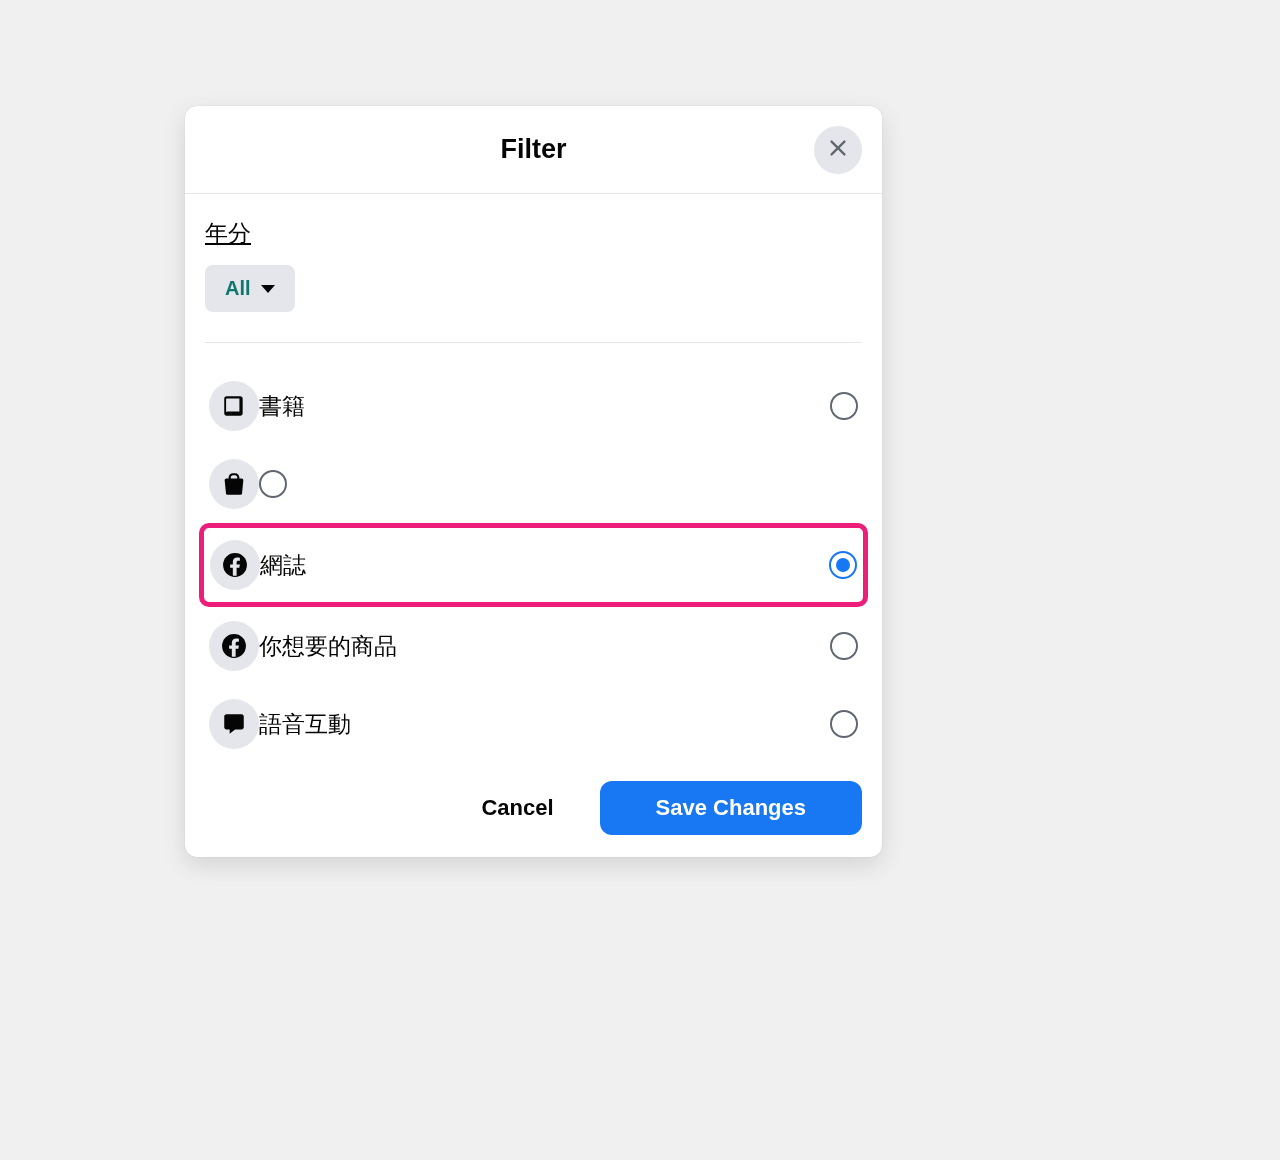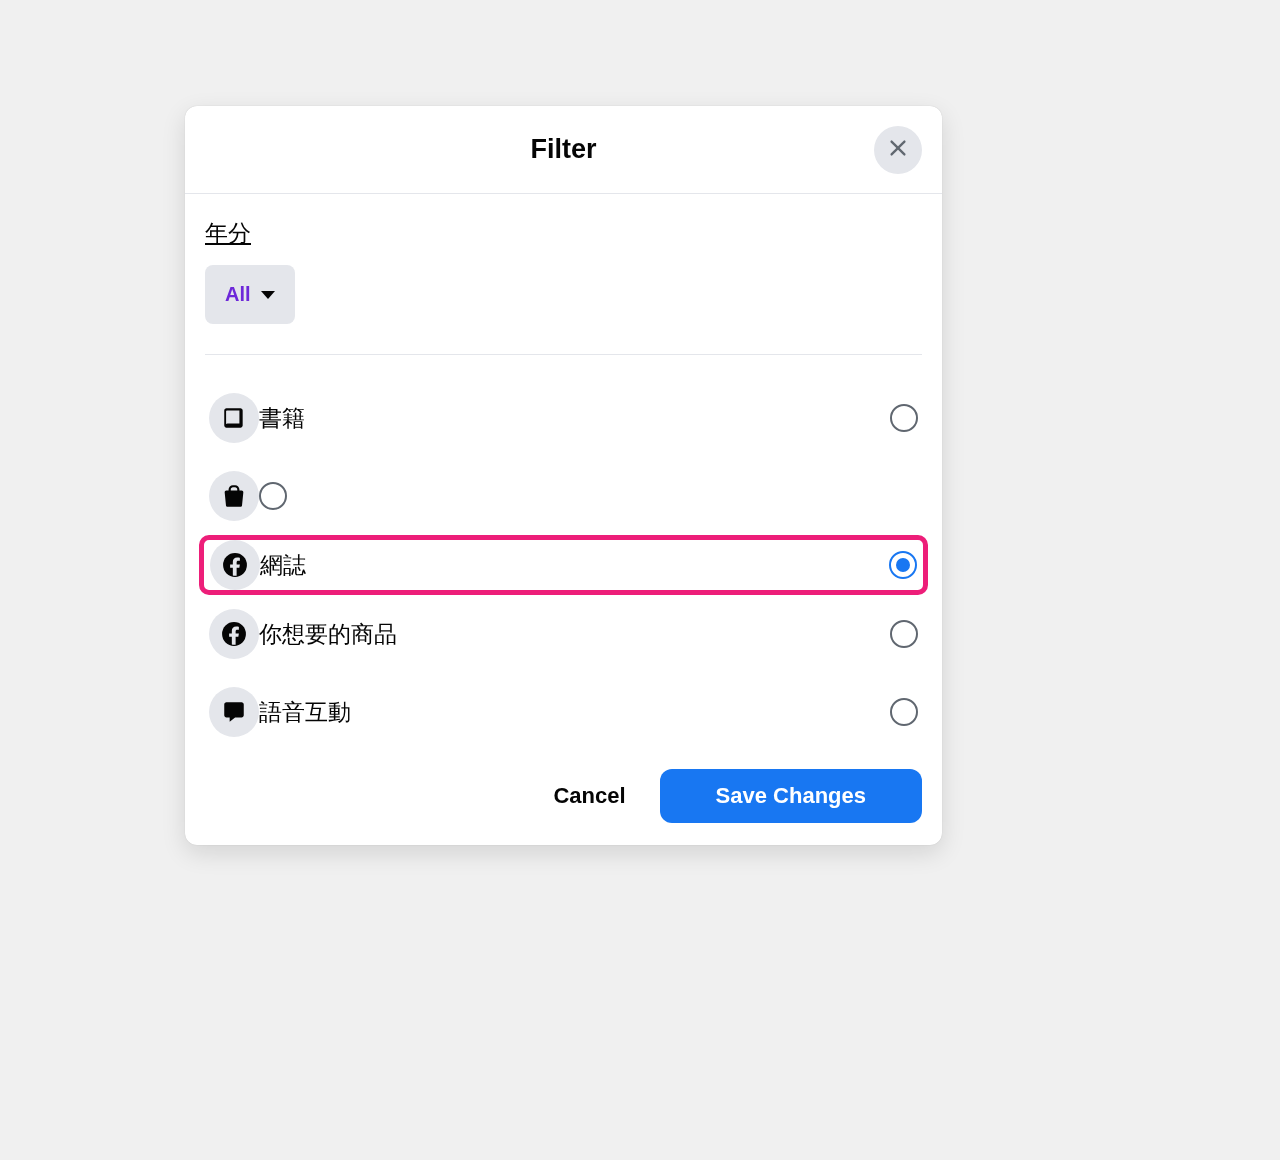--- a/index.html
+++ b/index.html
@@ -11,21 +11,21 @@
       font-family: -apple-system, BlinkMacSystemFont, "Segoe UI", Helvetica, Arial, sans-serif;
       background: #f0f0f0;
       width: 1280px;
       height: 1160px;
       position: relative;
     }
     .modal {
       position: absolute;
       left: 185px;
       top: 106px;
-      width: 757px;
+      width: 697px;
       background: #ffffff;
       border-radius: 12px;
       box-shadow: 0 8px 24px rgba(0,0,0,0.12), 0 0 1px rgba(0,0,0,0.2);
       overflow: hidden;
     }
     .modal-header {
       position: relative;
       height: 88px;
       display: flex;
       align-items: center;
@@ -66,24 +66,24 @@
       margin-bottom: 16px;
       text-decoration: underline;
     }
     .dropdown-btn {
       display: inline-flex;
       align-items: center;
       gap: 10px;
       background: #e4e6eb;
       border: none;
       border-radius: 8px;
-      padding: 18px 20px;
+      padding: 12px 20px;
       font-size: 20px;
       font-weight: 600;
-      color: #6d28d9;
+      color: #0f766e;
       cursor: pointer;
     }
     .caret-down {
       width: 0;
       height: 0;
       border-left: 7px solid transparent;
       border-right: 7px solid transparent;
       border-top: 8px solid #050505;
     }
     .divider {
@@ -100,21 +100,21 @@
     .category-item {
       display: flex;
       align-items: center;
       padding: 14px 4px;
       cursor: pointer;
       border-radius: 8px;
     }
     .category-item.highlighted {
       border: 5px solid #ed1e79;
       border-radius: 10px;
-      padding: 0 4px;
+      padding: 12px 4px;
       margin: 0 -6px;
       padding-left: 6px;
       padding-right: 6px;
     }
     .category-icon {
       width: 50px;
       height: 50px;
       border-radius: 50%;
       background: #e4e6eb;
       display: flex;
@@ -149,21 +149,21 @@
       content: "";
       width: 14px;
       height: 14px;
       background: #1877f2;
       border-radius: 50%;
     }
     .modal-footer {
       display: flex;
       justify-content: flex-end;
       align-items: center;
-      gap: 16px;
+      gap: 28px;
       padding: 18px 20px 22px 20px;
     }
     .cancel-btn {
       background: transparent;
       border: none;
       font-size: 22px;
       font-weight: 600;
       color: #050505;
       padding: 12px 18px;
       cursor: pointer;

